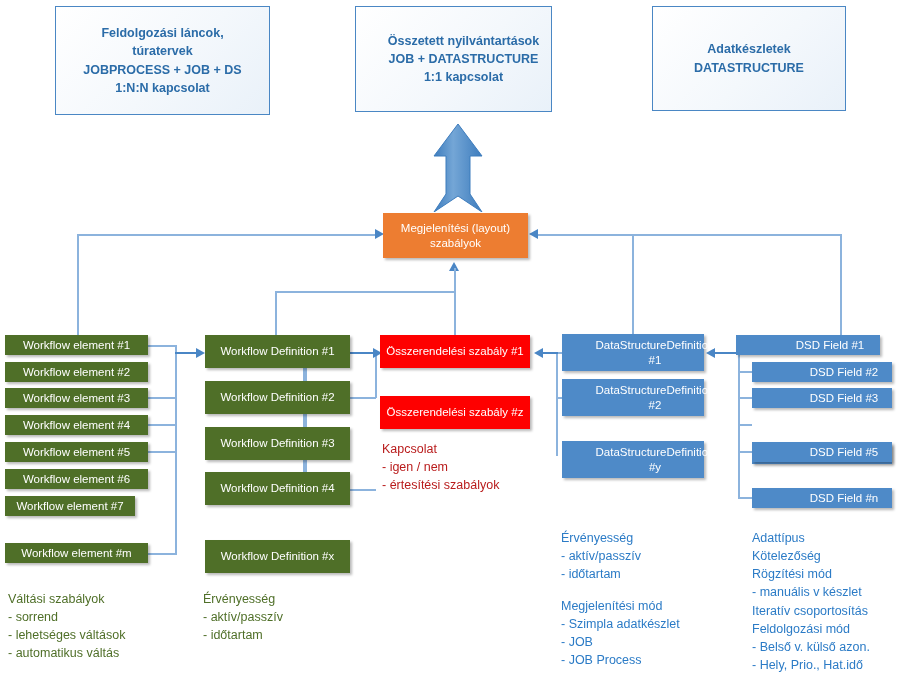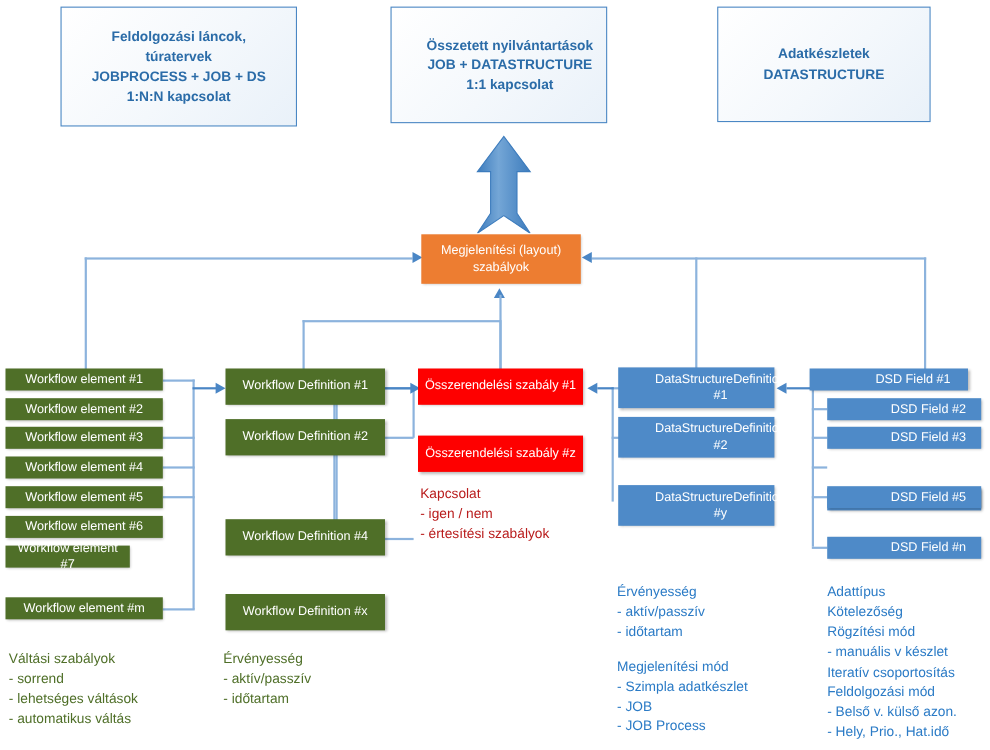--- a/index.html
+++ b/index.html
@@ -224,32 +224,35 @@
     </div>
   <div class="box green" style="left:5px; top:415px; width:143px; height:20px;">
       <span>Workflow element #4</span>
     </div>
   <div class="box green" style="left:5px; top:442px; width:143px; height:20px;">
       <span>Workflow element #5</span>
     </div>
   <div class="box green" style="left:5px; top:469px; width:143px; height:20px;">
       <span>Workflow element #6</span>
     </div>
-  <div class="box green" style="left:5px; top:496px; width:113px; height:20px;">
+  <div class="box green" style="left:5px; top:496px; width:130px; height:20px;">
       <span>Workflow element #7</span>
     </div>
   <div class="box green" style="left:5px; top:543px; width:143px; height:20px;">
       <span>Workflow element #m</span>
     </div>
 
   <div class="box green" style="left:205px; top:335px; width:145px; height:33px;">
       <span>Workflow Definition #1</span>
     </div>
   <div class="box green" style="left:205px; top:381px; width:145px; height:33px;">
       <span>Workflow Definition #2</span>
+    </div>
+  <div class="box green" style="left:205px; top:427px; width:145px; height:33px;">
+      <span>Workflow Definition #3</span>
     </div>
   <div class="box green" style="left:205px; top:472px; width:145px; height:33px;">
       <span>Workflow Definition #4</span>
     </div>
   <div class="box green" style="left:205px; top:540px; width:145px; height:33px;">
       <span>Workflow Definition #x</span>
     </div>
 
   <div class="box red" style="left:380px; top:335px; width:150px; height:33px;">
       <span>Összerendelési szabály #1</span>

